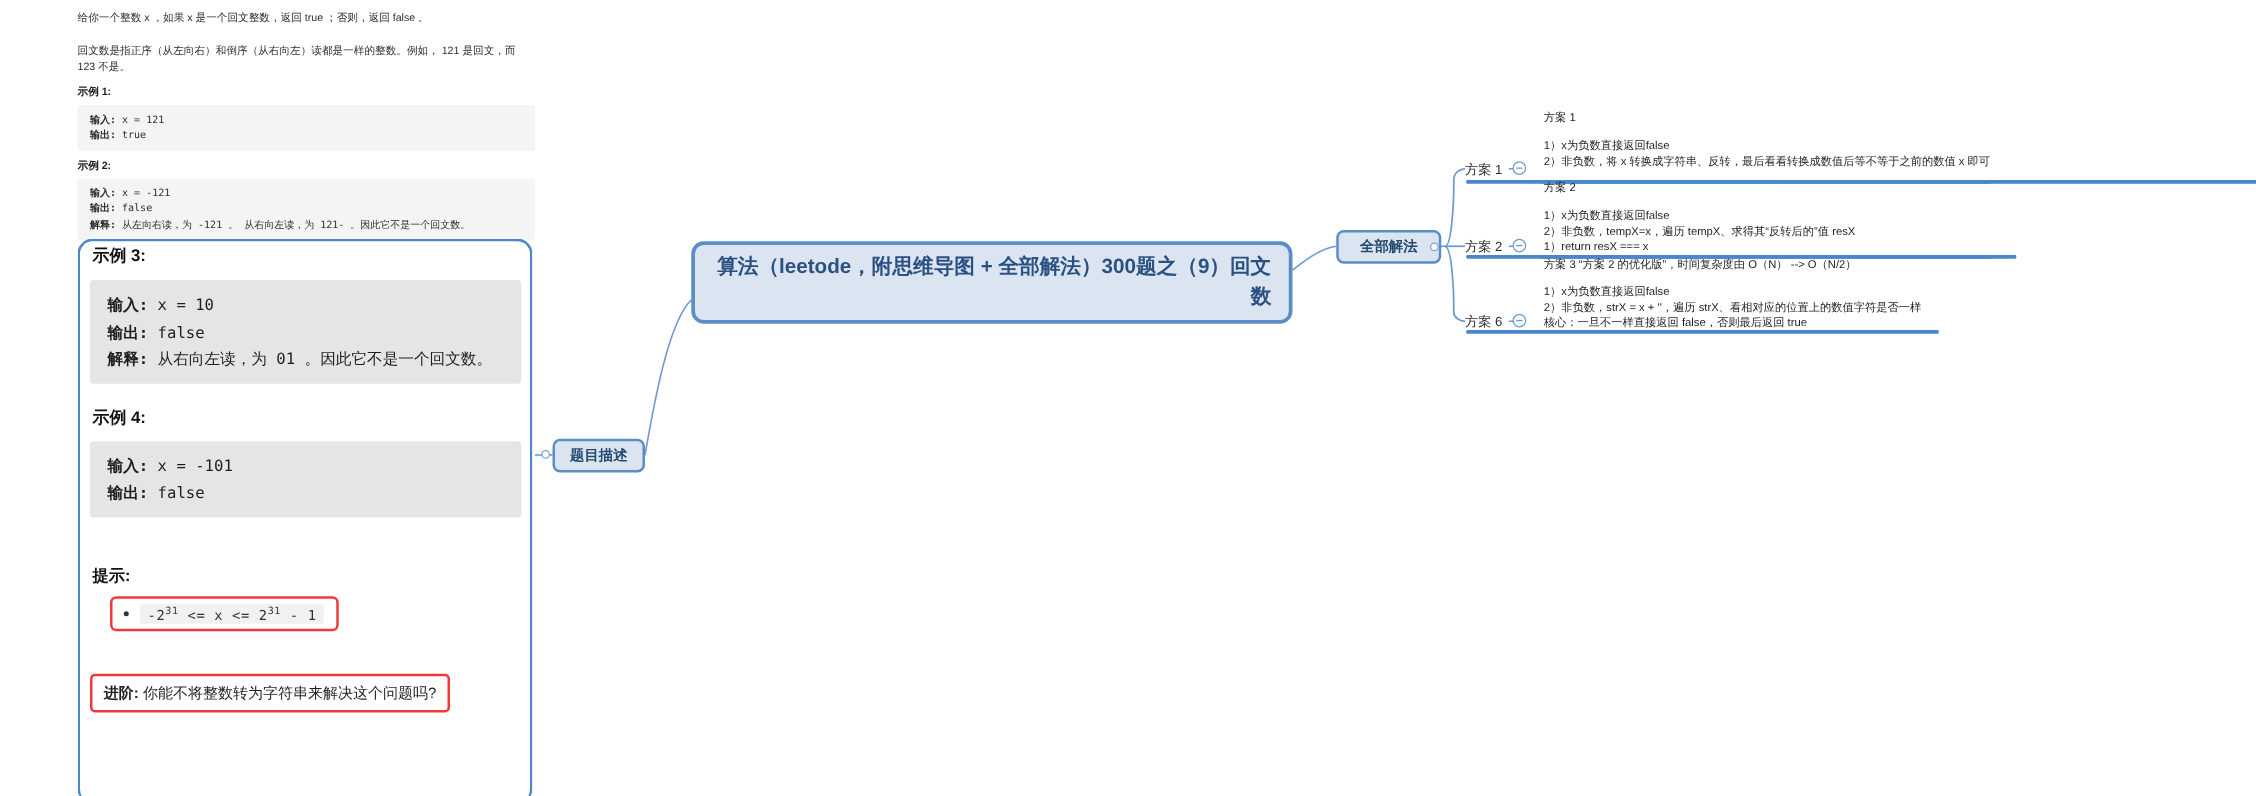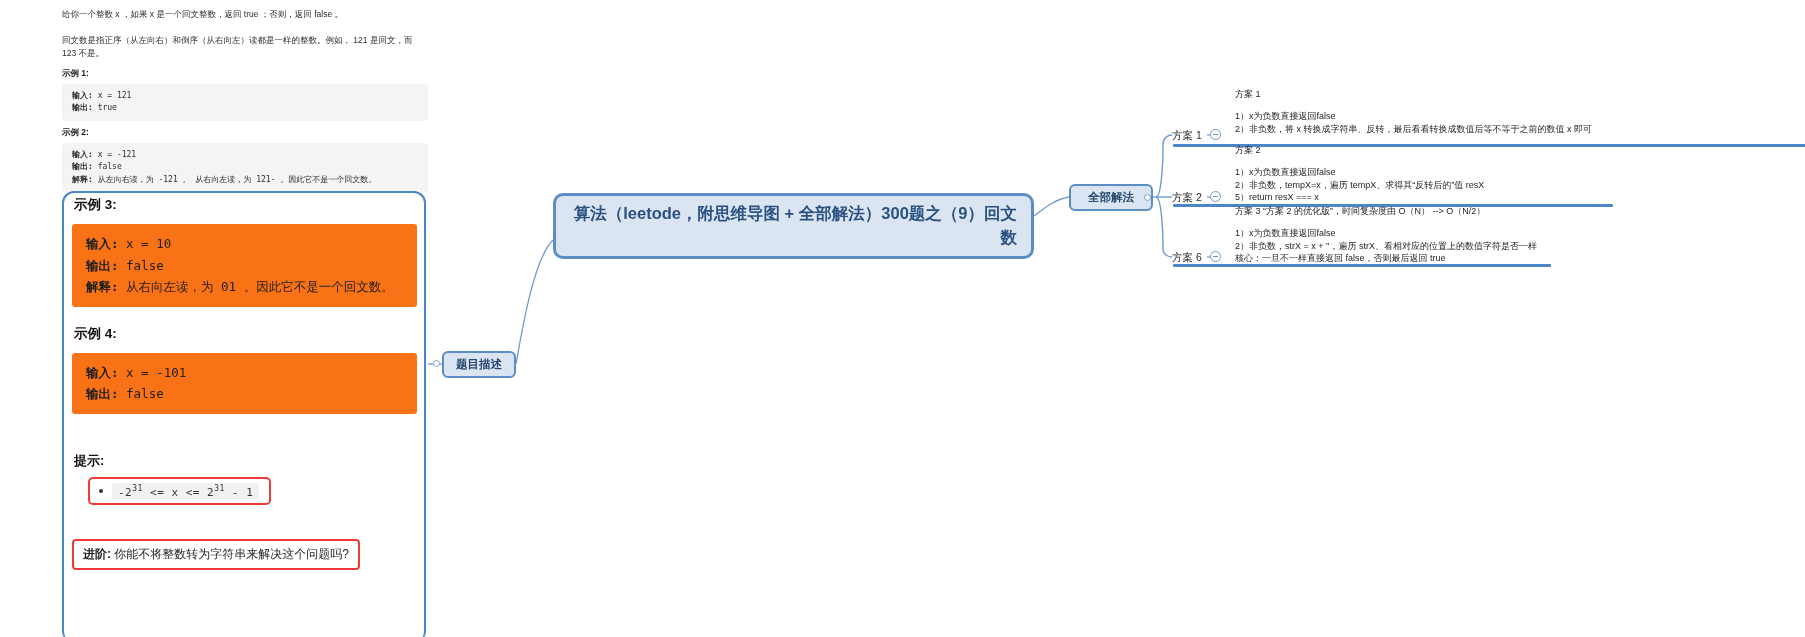--- a/index.html
+++ b/index.html
@@ -34,21 +34,21 @@
     box-sizing:border-box;
     background:transparent;
     pointer-events:none;
   }
   .big-doc{
     position:absolute;left:28px;top:196px;width:345px;
     font-size:12px;color:#1f1f1f;
   }
   .big-ex-title{font-weight:bold;font-size:13.5px;margin:0 0 10px 2px;color:#111;}
   .big-codeblock{
-    background:#f97316;border-radius:3px;padding:9px 14px;
+    background:#e5e5e5;border-radius:3px;padding:9px 14px;
     font-family:"DejaVu Sans Mono","Liberation Mono",monospace;
     font-size:12.5px;line-height:1.72;color:#1f1f1f;margin:0 0 18px 0;
   }
   .big-codeblock b{font-weight:bold;}
   .hint-title{font-weight:bold;font-size:13px;margin:0 0 7px 2px;color:#111;}
 
   .red-box{
     border:2.5px solid #f03a3a;border-radius:5px;
     display:inline-block;padding:4px 10px 4px 6px;box-sizing:border-box;
   }
@@ -230,21 +230,21 @@
   <div class="detail" style="left:1191px;top:88px;">
     <div class="dtitle">方案 1</div>
     <div class="dline">1）x为负数直接返回false</div>
     <div class="dline">2）非负数，将 x 转换成字符串、反转，最后看看转换成数值后等不等于之前的数值 x 即可</div>
   </div>
 
   <div class="detail" style="left:1191px;top:144px;">
     <div class="dtitle">方案 2</div>
     <div class="dline">1）x为负数直接返回false</div>
     <div class="dline">2）非负数，tempX=x，遍历 tempX、求得其“反转后的”值 resX</div>
-    <div class="dline">5）return resX === x</div>
+    <div class="dline">1）return resX === x</div>
   </div>
 
   <div class="detail" style="left:1191px;top:205px;">
     <div class="dtitle">方案 3 “方案 2 的优化版”，时间复杂度由 O（N） --&gt; O（N/2）</div>
     <div class="dline">1）x为负数直接返回false</div>
     <div class="dline">2）非负数，strX = x + ''，遍历 strX、看相对应的位置上的数值字符是否一样</div>
     <div class="dline">核心：一旦不一样直接返回 false，否则最后返回 true</div>
   </div>
 
 </div>

